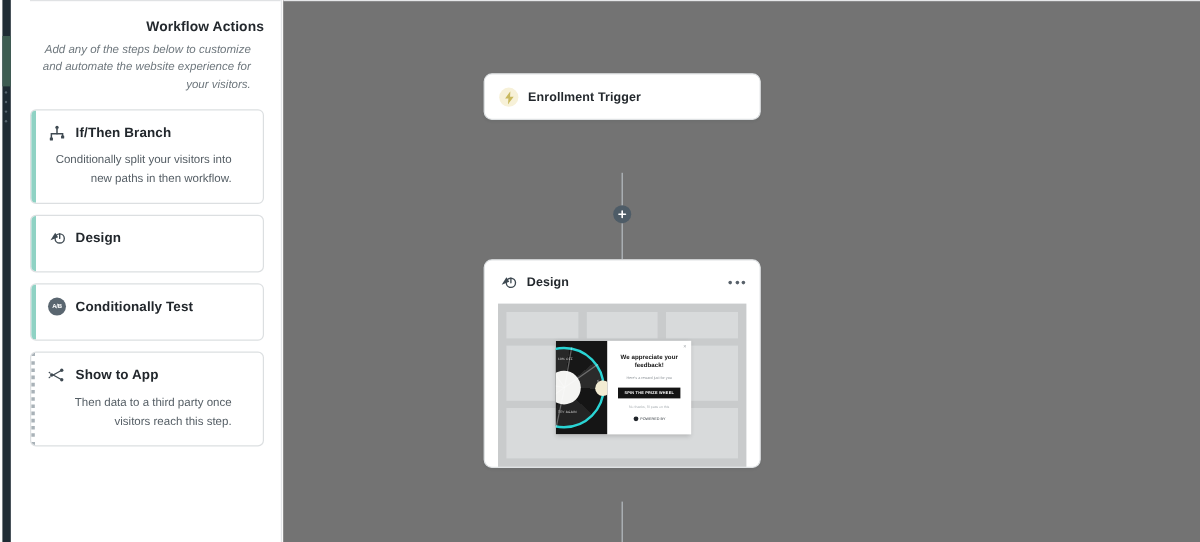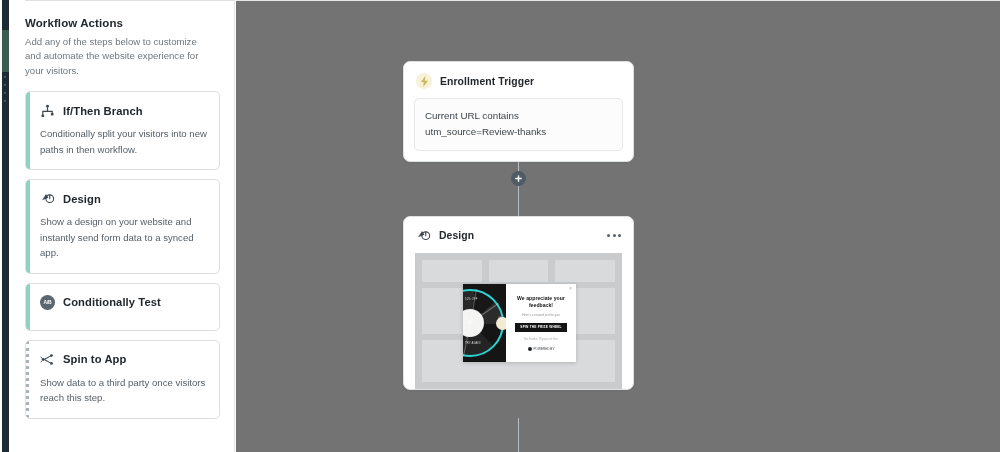--- a/index.html
+++ b/index.html
@@ -50,43 +50,44 @@
     width: 226px; height: 452px;
     background: #ffffff;
     border-right: 1px solid #e4e6e8;
     overflow: hidden;
     z-index: 4;
   }
   .sidebar-top-rule {
     position: absolute; left: 16px; top: 0; right: 0;
     height: 1px; background: #e0e2e4;
   }
-  .sidebar-inner { padding: 17px 14px 0 16px; }
+  .sidebar-inner { padding: 17px 14px 0 16px; text-align: right; }
   .sb-title {
     font-size: 11.5px;
     font-weight: bold;
     color: #23282d;
     letter-spacing: 0.1px;
     margin: 0 0 6px 0;
   }
   .sb-sub {
     font-size: 9.6px;
     line-height: 1.5;
     color: #6f787e;
     margin: 0 0 13px 0;
     max-width: 184px;
+    font-style: italic;
   }
 
   .action-card {
     position: relative;
     background: #fff;
     border: 1px solid #dcdfe1;
     border-radius: 5px;
     margin-bottom: 9px;
-    padding: 11px 12px 12px 14px;
+    padding: 11px 26px 12px 14px;
     overflow: hidden;
   }
   .action-card .accent {
     position: absolute; left: 0; top: 0; bottom: 0;
     width: 4px;
     background: #8fd2c4;
   }
   .action-card.dotted .accent {
     background: transparent;
     border-left: 3px dotted #a9b2b8;
@@ -380,21 +381,20 @@
         <div class="ac-head">
           <span class="ac-icon">
             <svg width="15" height="15" viewBox="0 0 16 16" fill="none">
               <path d="M2.2 9.8 L6.4 3.2 L9.0 7.2 Z" fill="#3f4a52"></path>
               <circle cx="10.4" cy="8.2" r="4.1" stroke="#3f4a52" stroke-width="1.2" fill="none"></circle>
               <path d="M10.4 4.1 L10.4 8.2" stroke="#3f4a52" stroke-width="1.2" stroke-linecap="round"></path>
             </svg>
           </span>
           <span class="ac-title">Design</span>
         </div>
-        <div class="ac-desc">Show a design on your website and instantly send form data to a synced app.</div>
       </div>
 
       <div class="action-card">
         <span class="accent"></span>
         <div class="ac-head">
           <span class="ab-badge">A/B</span>
           <span class="ac-title">Conditionally Test</span>
         </div>
       </div>
 
@@ -405,23 +405,23 @@
             <svg width="15" height="15" viewBox="0 0 16 16" fill="none" stroke="#3f4a52" stroke-width="1.15" stroke-linecap="round">
               <path d="M4.6 8 L11 4.4"></path>
               <path d="M4.6 8 L11 11.6"></path>
               <circle cx="3.3" cy="8" r="1.5" fill="#3f4a52" stroke="none"></circle>
               <circle cx="12.2" cy="3.8" r="1.5" fill="#3f4a52" stroke="none"></circle>
               <circle cx="12.2" cy="12.2" r="1.5" fill="#3f4a52" stroke="none"></circle>
               <path d="M1 5.6 L1.9 6.3" stroke-width="1"></path>
               <path d="M1 10.4 L1.9 9.7" stroke-width="1"></path>
             </svg>
           </span>
-          <span class="ac-title">Spin to App</span>
-        </div>
-        <div class="ac-desc">Show data to a third party once visitors reach this step.</div>
+          <span class="ac-title">Show to App</span>
+        </div>
+        <div class="ac-desc">Then data to a third party once visitors reach this step.</div>
       </div>
 
     </div>
   </aside>
 
   <main class="canvas">
     <div class="canvas-top-rule"></div>
 
     <div class="flow">
 
@@ -437,21 +437,20 @@
       <section class="node node-trigger">
         <div class="node-head">
           <span class="bolt-wrap">
             <span class="bolt-halo"></span>
             <svg width="9" height="11" viewBox="0 0 9 12">
               <path d="M5.4 0 L0.6 6.6 H3.6 L3.2 12 L8.4 5.1 H5.1 Z" fill="#c9b95e"></path>
             </svg>
           </span>
           <span class="node-title">Enrollment Trigger</span>
         </div>
-        <div class="trigger-body">Current URL contains utm_source=Review-thanks</div>
       </section>
 
       <section class="node node-design">
         <div class="design-head">
           <span class="ac-icon">
             <svg width="15" height="15" viewBox="0 0 16 16" fill="none">
               <path d="M2.2 9.8 L6.4 3.2 L9.0 7.2 Z" fill="#3f4a52"></path>
               <circle cx="10.4" cy="8.2" r="4.1" stroke="#3f4a52" stroke-width="1.2" fill="none"></circle>
               <path d="M10.4 4.1 L10.4 8.2" stroke="#3f4a52" stroke-width="1.2" stroke-linecap="round"></path>
             </svg>

